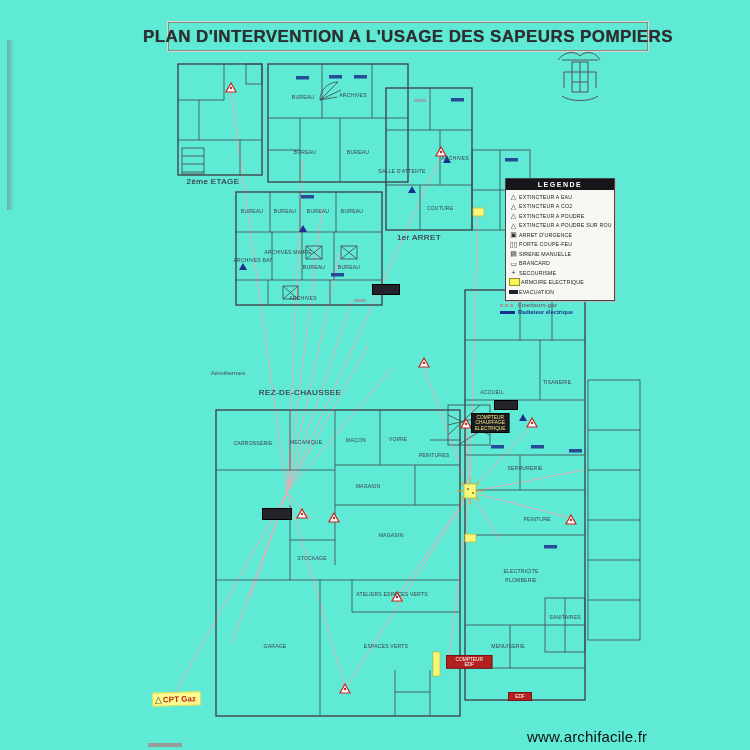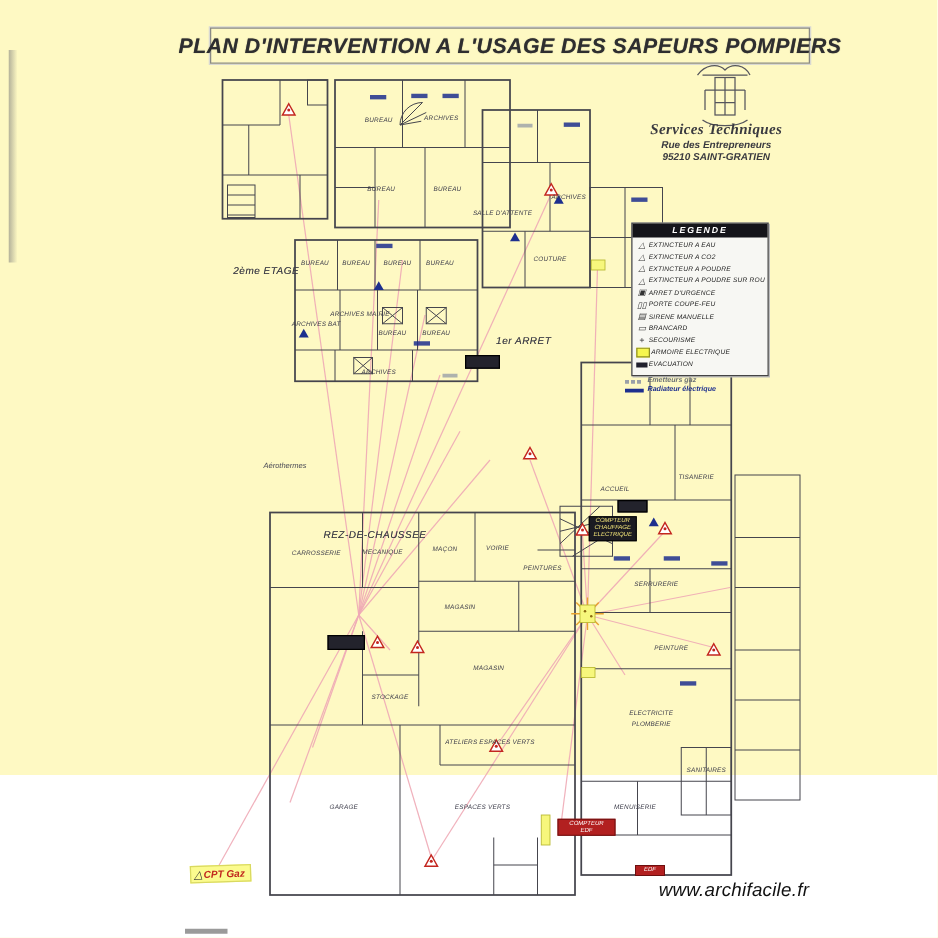--- a/index.html
+++ b/index.html
@@ -1,17 +1,17 @@
 <!DOCTYPE html>
 <html style="--wall: #45454d; --evac: #efaab6; --mred: #c3261f; --mblue: #1d2f8e; --yel: #f7f77c;"><head>
 <meta charset="utf-8">
 <style>
   html,body{margin:0;padding:0;background:#fff;width:750px;height:750px;overflow:hidden;
     font-family:"Liberation Sans",sans-serif;}
-  #page{position:relative;width:750px;height:620px;background:#fef9c3;font-style:italic;}
+  #page{position:relative;width:750px;height:750px;background:#5eead4;}
   
   .scan-streak{position:absolute;left:7px;top:40px;width:7px;height:170px;
     background:linear-gradient(to right,rgba(120,120,120,.55),rgba(200,200,200,0));}
   .scan-mark{position:absolute;left:148px;top:743px;width:34px;height:4px;background:#9a9a9a;}
   
   .title-box{position:absolute;left:168px;top:22px;width:478px;height:27px;
     border:1px solid #8a8a86;background:repeating-linear-gradient(115deg,#f4f4ف0 0,#f1f1ec 3px,#fafaf6 6px),#f4f4f0;
     display:flex;align-items:center;justify-content:center;box-shadow:0 0 0 1px #d8d8d2;}
   .title-box span{font-size:17px;font-weight:bold;color:#2e2e30;letter-spacing:.4px;
     text-shadow:0 0 .7px rgba(40,40,40,.7);white-space:nowrap;}
@@ -30,36 +30,36 @@
   .legend-list .ic.yellow-box{flex:0 0 9px;height:6px;margin:0 1px;background:#f6f64e;border:1px solid #8f8f22;}
   .legend-list .ic.dark-dash{flex:0 0 9px;height:4px;margin:0 1px;background:#20202c;}
   .legend-list .lbl{font-size:6px;transform:scale(.88);transform-origin:left center;
     white-space:nowrap;color:#222;letter-spacing:.2px;}
   .legend-notes{position:absolute;left:500px;top:302px;width:130px;}
   .legend-notes .note{display:flex;align-items:center;margin-bottom:1px;}
   .legend-notes .swatch{width:15px;height:3px;margin-right:3px;}
   .legend-notes .nlbl{font-size:6px;font-weight:bold;transform:scale(.95);transform-origin:left center;white-space:nowrap;}
   
   .floor-label{position:absolute;transform:translate(-50%,-50%);font-size:8px;color:#3c3c46;
-    letter-spacing:.4px;white-space:nowrap;text-shadow:0 0 .5px rgba(60,60,70,.6);margin-top:36px;}
+    letter-spacing:.4px;white-space:nowrap;text-shadow:0 0 .5px rgba(60,60,70,.6);}
   .small-note{position:absolute;transform:translate(-50%,-50%);font-size:6px;color:#4a4a55;white-space:nowrap;}
   .room-label{position:absolute;transform:translate(-50%,-50%) scale(.85);font-size:6px;
     color:#3d3d4a;white-space:nowrap;letter-spacing:.2px;text-align:center;}
   
   .badge-dark{position:absolute;background:#1b1b22;color:#f5e77a;border:1px solid #000;
     font-size:6px;line-height:1.15;padding:1px 2px;transform:scale(.8);transform-origin:top left;text-align:center;}
   .badge-plain{position:absolute;background:#23232c;border:1px solid #000;}
   .badge-red{position:absolute;background:#b22020;color:#fff;border:1px solid #6d0f0f;
     font-size:6px;line-height:1.1;padding:1px 2px;transform:scale(.8);transform-origin:top left;text-align:center;}
   .cpt-gaz{position:absolute;left:152px;top:692px;background:#fbfb8e;border:1px solid #d9d960;
     padding:1px 4px 1px 2px;display:flex;align-items:center;transform:rotate(-2deg);}
   .cpt-gaz .tri{font-size:9px;color:#333;margin-right:1px;}
   .cpt-gaz .txt{font-size:8px;color:#c1271e;font-weight:bold;}
   
-  .watermark{position:absolute;left:527px;top:704px;font-size:15px;color:#111;letter-spacing:.2px;}
+  .watermark{position:absolute;left:527px;top:728px;font-size:15px;color:#111;letter-spacing:.2px;}
   svg{position:absolute;left:0;top:0;}
   .wall{stroke:var(--wall,#45454d);stroke-width:1.4;fill:none;}
   .wall-thin{stroke:var(--wall,#45454d);stroke-width:.8;fill:none;}
   .evac line{stroke:var(--evac,#efaab6);stroke-width:1;opacity:.9;}
   .tri-red{stroke:var(--mred,#c3261f);fill:#fff;stroke-width:1.2;}
   .tri-red-dot{fill:var(--mred,#c3261f);}
   .tri-blue{fill:var(--mblue,#1d2f8e);}
   .bar-blue{fill:var(--mblue,#1d2f8e);opacity:.85;}
   .bar-gray{fill:#9aa0a8;opacity:.8;}
   .ybox{fill:var(--yel,#f7f77c);stroke:#b9b932;stroke-width:.7;}
@@ -237,25 +237,20 @@
 
   <div class="title-box">
     <span>PLAN D'INTERVENTION A L'USAGE DES SAPEURS POMPIERS</span>
   </div>
 
   <svg class="crest-svg" width="60" height="56" style="left:548px;top:48px;">
     <path class="crest" d="M10,12 C16,4 26,2 32,8 C38,2 48,4 52,12 M14,12 H50"></path>
     <rect class="crest" x="24" y="14" width="16" height="30"></rect>
     <path class="crest" d="M24,24 H40 M24,34 H40 M32,14 V44 M16,24 H24 M40,24 H48 M16,24 V40 M48,24 V40 M14,48 C22,54 42,54 50,48"></path>
   </svg>
-  <div class="org">
-    <div class="name">Services Techniques</div>
-    <div class="addr">Rue des Entrepreneurs</div>
-    <div class="addr">95210 SAINT-GRATIEN</div>
-  </div>
 
   <div class="legend">
     <div class="legend-header">LEGENDE</div>
     <ul class="legend-list" id="legend-list">
         <li>
           <span class="ic">△</span>
           <span class="lbl">EXTINCTEUR A EAU</span>
         </li>
         <li>
           <span class="ic">△</span>

